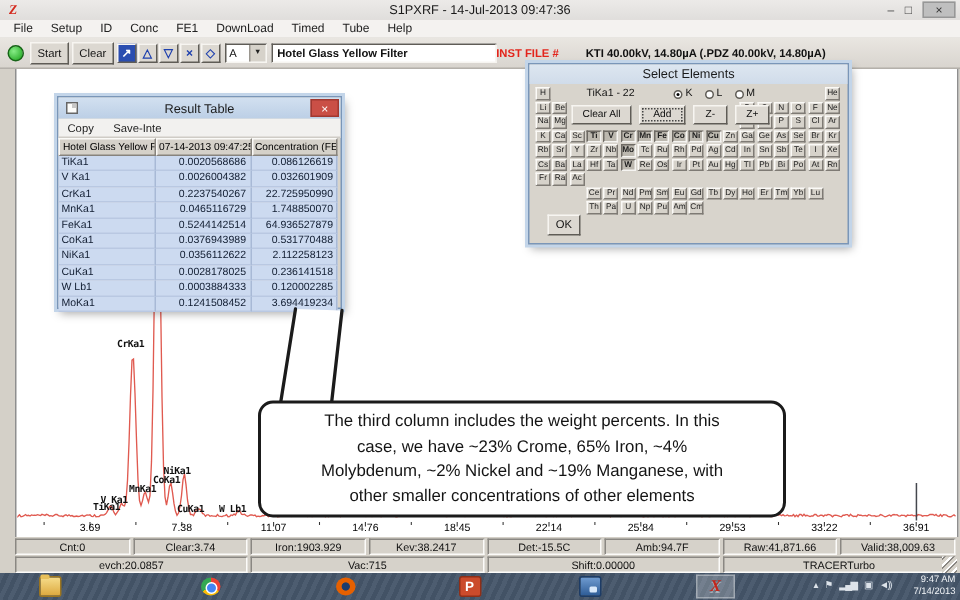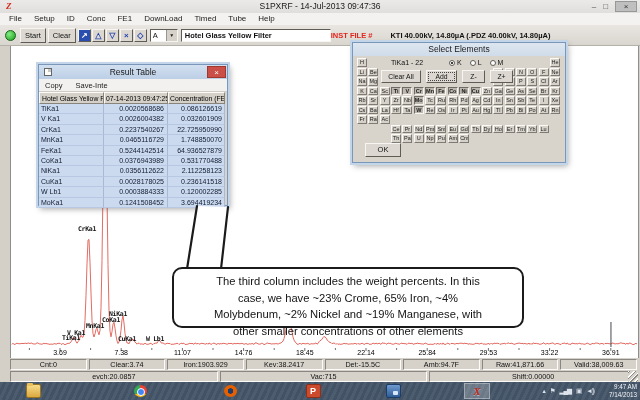--- a/index.html
+++ b/index.html
@@ -88,24 +88,24 @@
   #se-radios{position:absolute;left:96px;top:15px;display:flex;gap:8px;align-items:center;height:9px;}
   .radio{display:flex;align-items:center;gap:2px;}
   .rdot{width:6px;height:6px;border-radius:50%;background:#fff;border:1px solid #5f5c56;box-sizing:border-box;position:relative;}
   .rdot.on:after{content:"";position:absolute;left:1px;top:1px;width:2px;height:2px;border-radius:50%;background:#000;}
   .rlab{font-size:7px;color:#111;}
   .sebtn{position:absolute;height:13px;font-size:6.8px;line-height:11px;text-align:center;color:#111;}
   #se-clear{left:28px;top:27px;width:40px;}
   #se-add{left:73px;top:27px;width:31px;outline:1px dotted #444;outline-offset:-3px;}
   #se-zm{left:109px;top:27px;width:23px;}
   #se-zp{left:137px;top:27px;width:23px;}
-  #se-ok{left:12px;top:100px;width:36px;height:14px;font-size:7.5px;line-height:12px;}
+  #se-ok{left:12px;top:100px;width:22px;height:14px;font-size:7.5px;line-height:12px;}
   
   .tailsvg{position:absolute;left:0;top:0;z-index:7;pointer-events:none;}
-  #callout{position:absolute;left:172px;top:267px;width:352px;height:61px;background:#fff;border:2.5px solid #1b1b1b;border-radius:10px;z-index:8;box-sizing:border-box;padding-top:4px;}
+  #callout{position:absolute;left:172px;top:267px;width:352px;height:78px;background:#fff;border:2.5px solid #1b1b1b;border-radius:10px;z-index:8;box-sizing:border-box;padding-top:4px;}
   .cline{text-align:center;font-size:11.2px;line-height:16.5px;color:#141414;white-space:nowrap;}
 </style>
 </head>
 <body>
 
 <div id="screen">
 
   <div class="titlebar">
     <span class="appico">Z</span>
     <span class="wtitle">S1PXRF - 14-Jul-2013 09:47:36</span>
@@ -186,20 +186,21 @@
       <span class="scell">Kev:38.2417</span>
       <span class="scell">Det:-15.5C</span>
       <span class="scell">Amb:94.7F</span>
       <span class="scell">Raw:41,871.66</span>
       <span class="scell">Valid:38,009.63</span>
     </div>
   <div class="statusrow" id="status2">
       <span class="scell">evch:20.0857</span>
       <span class="scell">Vac:715</span>
       <span class="scell">Shift:0.00000</span>
+      <span class="scell">TRACERTurbo</span>
     </div>
   <div class="gripper"></div>
 
   <div class="dialog" id="rtdlg">
     <div class="dtitle">Result Table</div>
     <span class="docico"></span>
     <span class="rtclose">×</span>
     <div class="rtmenu" id="rtmenu">
         <span class="rtmi">Copy</span>
         <span class="rtmi">Save-Inte</span>

